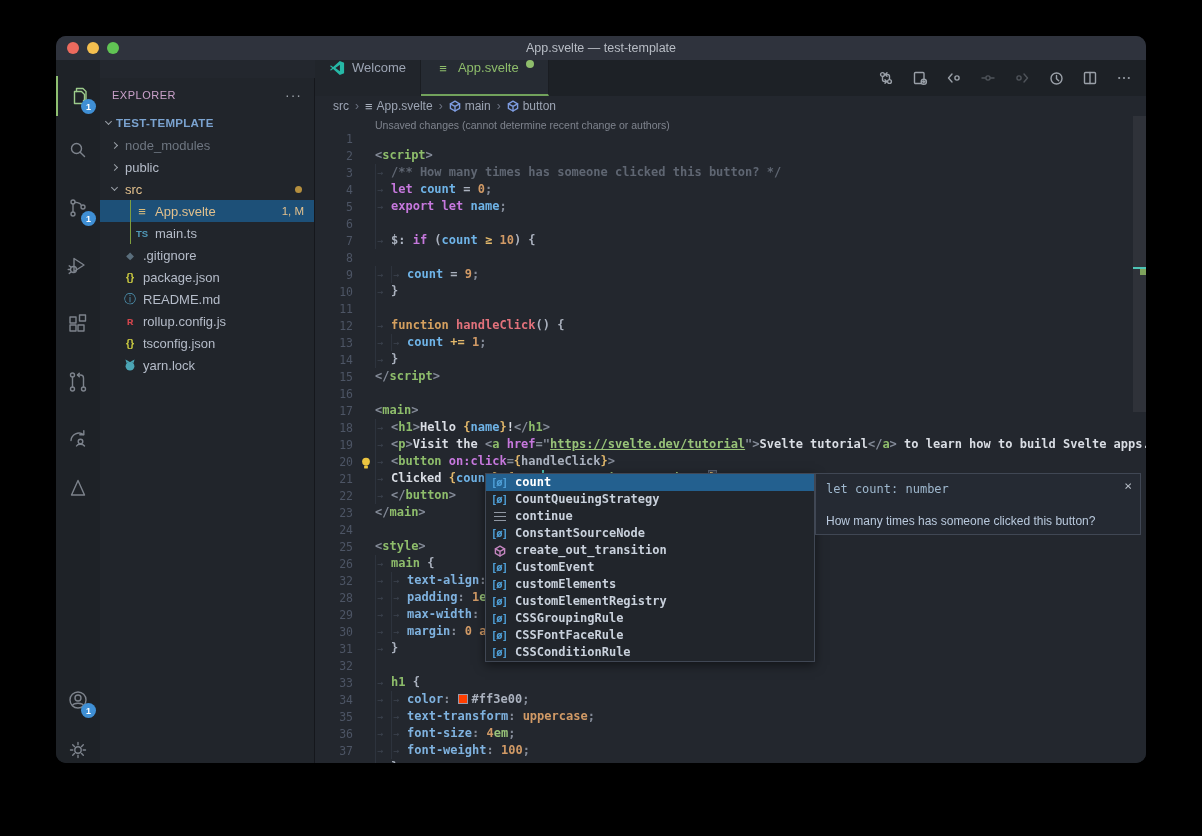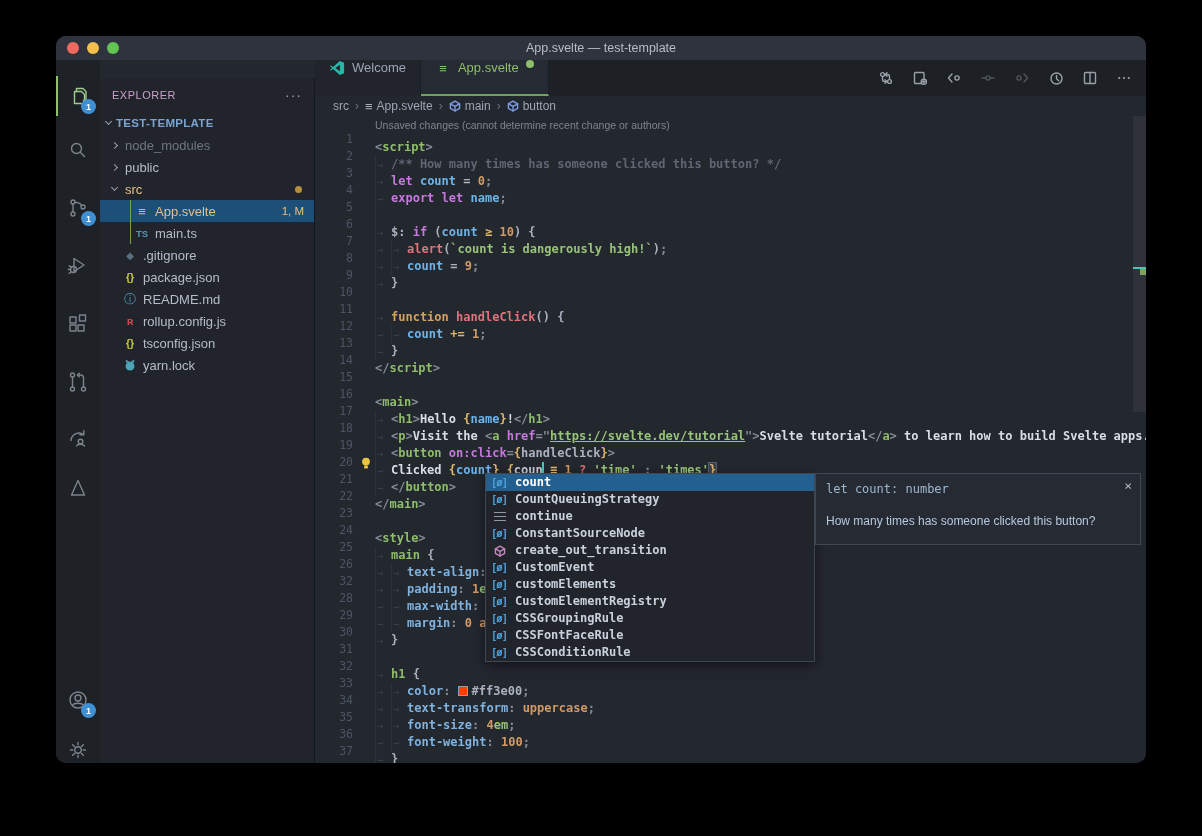--- a/index.html
+++ b/index.html
@@ -78,21 +78,21 @@
   
   .content { position:relative; flex:1; background:#23272e; overflow:hidden;
     font-family:"DejaVu Sans Mono", monospace; }
   .codelens { position:absolute; left:60px; top:3px; font-size:10.5px; color:#7f848e;
     font-family:"Liberation Sans", sans-serif; cursor:pointer; }
   .lines { position:absolute; left:0; top:15px; right:14px; }
   .cl { position:relative; height:17px; white-space:pre;
     font:bold 12px/17px "DejaVu Sans Mono", monospace; color:#abb2bf; }
   .ln { position:absolute; left:0; width:38px; text-align:right; color:#4d5565;
     font-weight:normal; font-size:11.5px; }
-  .codeline { position:absolute; left:60px; top:8px; white-space:pre; }
+  .codeline { position:absolute; left:60px; top:16px; white-space:pre; }
   .ind { display:inline-block; width:16px; height:17px; border-left:1px solid #2d333d;
     position:relative; vertical-align:top; }
   .ind.a::before { content:"→"; position:absolute; left:1px; top:0; color:#3d4450;
     font-size:10px; font-weight:normal; }
   .bulb { position:absolute; left:44px; top:2px; width:14px; height:14px; }
   .tk-d{color:#abb2bf} .tk-p{color:#848b98} .tk-tag{color:#8ebd6b} .tk-kw{color:#c678dd}
   .tk-kwg{color:#d5a05f} .tk-fn{color:#e2727c} .tk-v{color:#6fb4e8} .tk-n{color:#d19a66}
   .tk-s{color:#98c379} .tk-c{color:#5f6672} .tk-w{color:#d9dde4} .tk-op{color:#e2b86b}
   .tk-b{color:#e2b86b} .tk-pr{color:#7fb2df} .tk-q{color:#e06c75}
   .tk-lk{color:#98c379; text-decoration:underline;margin-top:16px;}
@@ -115,21 +115,21 @@
     font:bold 12px/17px "DejaVu Sans Mono", monospace; color:#c9d1dc; cursor:pointer;
     white-space:nowrap; }
   .sg-row.sel { background:#23608f; color:#fff; }
   .k-var { color:#4fa0d8; font-size:10.5px; letter-spacing:-1px; font-weight:bold; width:18px;
     flex:none; }
   .k-kw { width:12px; height:9px; flex:none; margin:0 3px;
     background:repeating-linear-gradient(#9198a3 0 1.5px, transparent 1.5px 4px); }
   .k-mod { color:#c586c0; width:18px; flex:none; display:inline-flex; justify-content:center; }
   .k-mod svg, .cube svg { width:12px; height:12px; }
   
-  .docs { position:absolute; left:500px; top:357px; width:326px; height:72px;
+  .docs { position:absolute; left:500px; top:357px; width:326px; height:62px;
     background:#252a33; border:1px solid #404754; z-index:5; }
   .docs-sig { position:absolute; left:10px; top:7px; font:12px/16px "DejaVu Sans Mono",monospace;
     color:#9fb8ce; }
   .docs-x { position:absolute; right:8px; top:4px; color:#b6bcc6; font-size:13px; cursor:pointer; }
   .docs-desc { position:absolute; left:10px; top:40px; font-size:12px; color:#b9c9dd;
     font-family:"Liberation Sans", sans-serif; white-space:nowrap; }
 </style>
 </head>
 <body>
 
@@ -421,21 +421,21 @@
           </div>
         <div class="content">
           <div class="codelens">Unsaved changes (cannot determine recent change or authors)</div>
           <div class="lines" id="lines">
               <div class="cl"><span class="ln">1</span><span class="codeline"><span class="tk-p">&lt;</span><span class="tk-tag">script</span><span class="tk-p">&gt;</span></span></div>
               <div class="cl"><span class="ln">2</span><span class="codeline"><span class="ind a"></span><span class="tk-c">/** How many times has someone clicked this button? */</span></span></div>
               <div class="cl"><span class="ln">3</span><span class="codeline"><span class="ind a"></span><span class="tk-kw">let</span><span class="tk-d"> </span><span class="tk-v">count</span><span class="tk-d"> = </span><span class="tk-n">0</span><span class="tk-p">;</span></span></div>
               <div class="cl"><span class="ln">4</span><span class="codeline"><span class="ind a"></span><span class="tk-kw">export</span><span class="tk-d"> </span><span class="tk-kw">let</span><span class="tk-d"> </span><span class="tk-v">name</span><span class="tk-p">;</span></span></div>
               <div class="cl"><span class="ln">5</span><span class="codeline"><span class="ind"></span></span></div>
               <div class="cl"><span class="ln">6</span><span class="codeline"><span class="ind a"></span><span class="tk-d">$: </span><span class="tk-kw">if</span><span class="tk-d"> (</span><span class="tk-v">count</span><span class="tk-d"> </span><span class="tk-op">≥</span><span class="tk-d"> </span><span class="tk-n">10</span><span class="tk-d">) {</span></span></div>
-              <div class="cl"><span class="ln">7</span><span class="codeline"><span class="ind a"></span><span class="ind a"></span><span class="tk-fn">alert</span><span class="tk-d">(</span><span class="tk-s">`count is dangerously high!`</span><span class="tk-d">)</span><span class="tk-p">;</span></span></div>
+              <div class="cl"><span class="ln">7</span></div>
               <div class="cl"><span class="ln">8</span><span class="codeline"><span class="ind a"></span><span class="ind a"></span><span class="tk-v">count</span><span class="tk-d"> = </span><span class="tk-n">9</span><span class="tk-p">;</span></span></div>
               <div class="cl"><span class="ln">9</span><span class="codeline"><span class="ind a"></span><span class="tk-d">}</span></span></div>
               <div class="cl"><span class="ln">10</span><span class="codeline"><span class="ind"></span></span></div>
               <div class="cl"><span class="ln">11</span><span class="codeline"><span class="ind a"></span><span class="tk-kwg">function</span><span class="tk-d"> </span><span class="tk-fn">handleClick</span><span class="tk-d">() {</span></span></div>
               <div class="cl"><span class="ln">12</span><span class="codeline"><span class="ind a"></span><span class="ind a"></span><span class="tk-v">count</span><span class="tk-d"> </span><span class="tk-op">+=</span><span class="tk-d"> </span><span class="tk-n">1</span><span class="tk-p">;</span></span></div>
               <div class="cl"><span class="ln">13</span><span class="codeline"><span class="ind a"></span><span class="tk-d">}</span></span></div>
               <div class="cl"><span class="ln">14</span><span class="codeline"><span class="tk-p">&lt;/</span><span class="tk-tag">script</span><span class="tk-p">&gt;</span></span></div>
               <div class="cl"><span class="ln">15</span><span class="codeline"></span></div>
               <div class="cl"><span class="ln">16</span><span class="codeline"><span class="tk-p">&lt;</span><span class="tk-tag">main</span><span class="tk-p">&gt;</span></span></div>
               <div class="cl"><span class="ln">17</span><span class="codeline"><span class="ind a"></span><span class="tk-p">&lt;</span><span class="tk-tag">h1</span><span class="tk-p">&gt;</span><span class="tk-w">Hello </span><span class="tk-b">{</span><span class="tk-v">name</span><span class="tk-b">}</span><span class="tk-w">!</span><span class="tk-p">&lt;/</span><span class="tk-tag">h1</span><span class="tk-p">&gt;</span></span></div>

